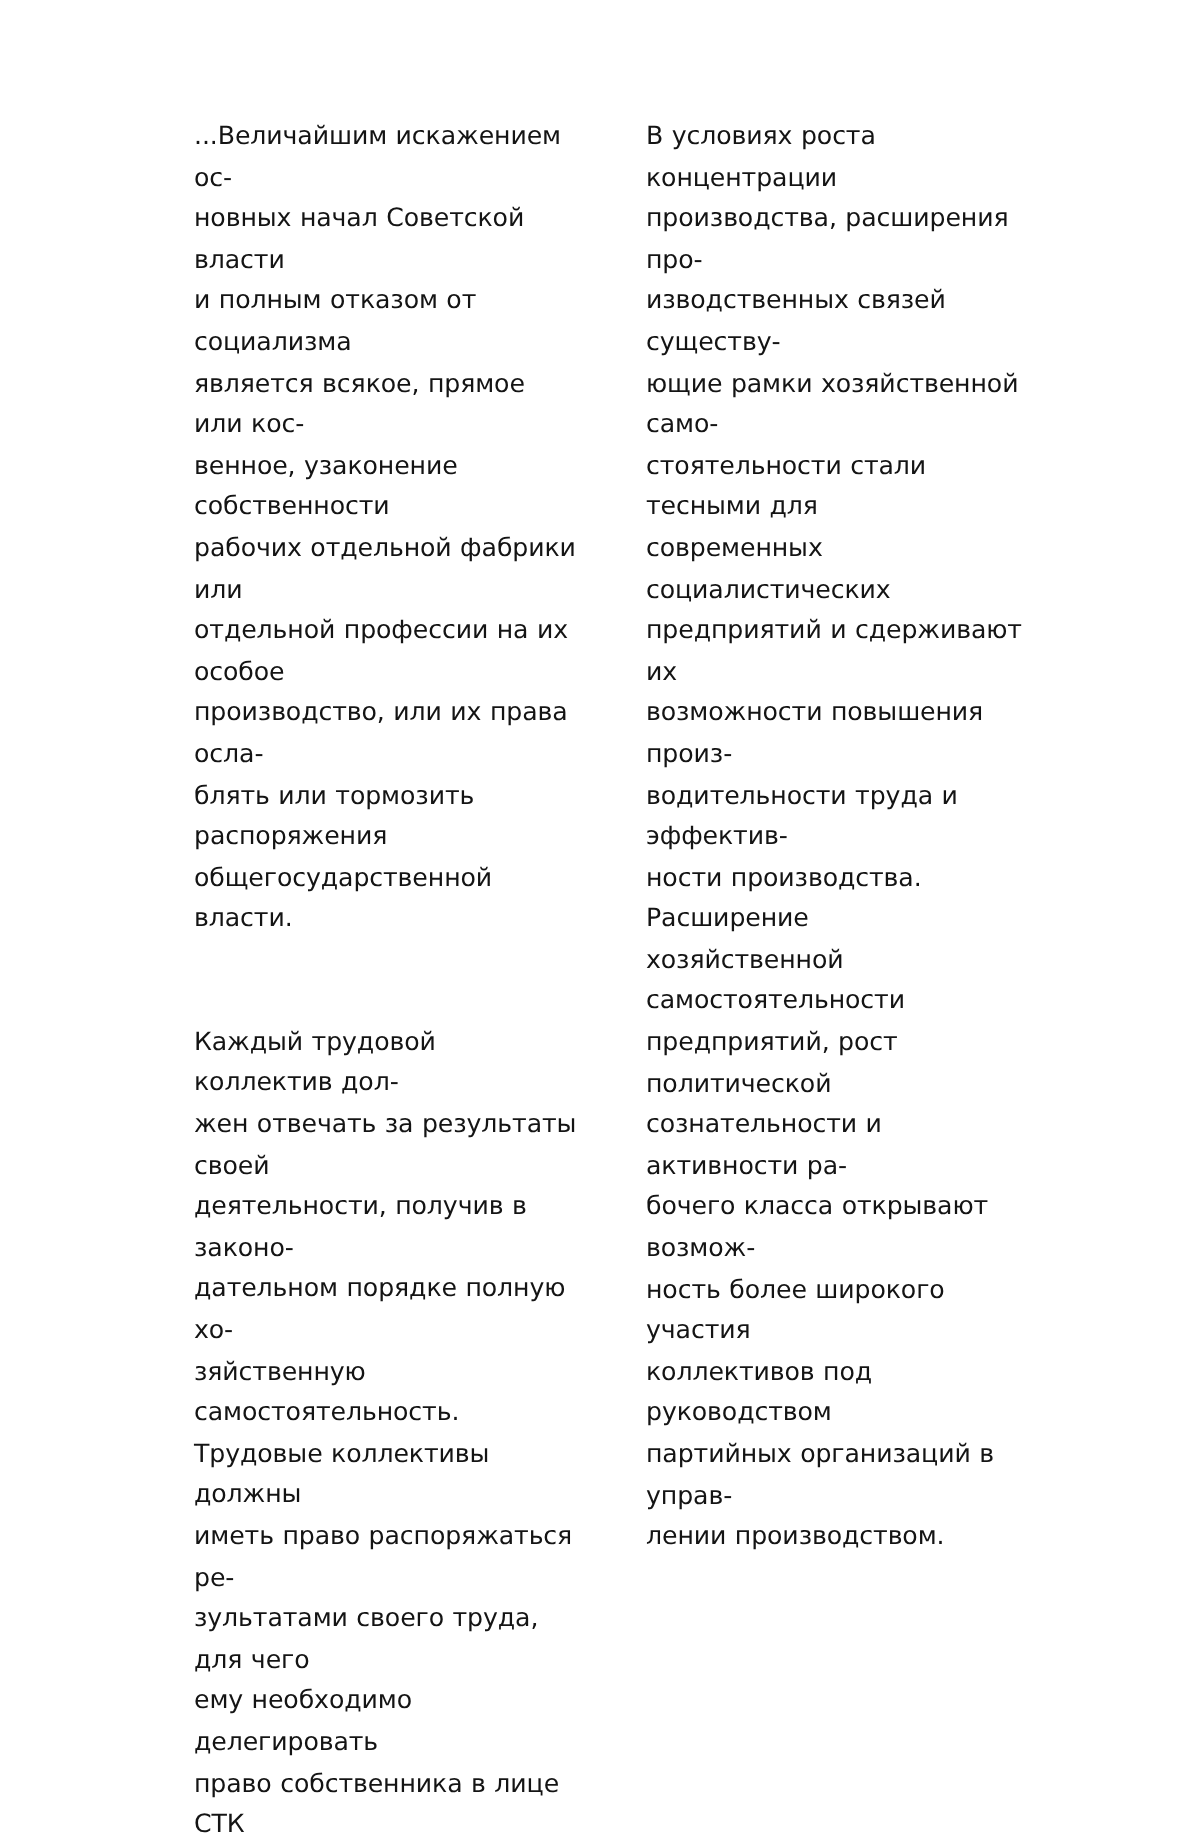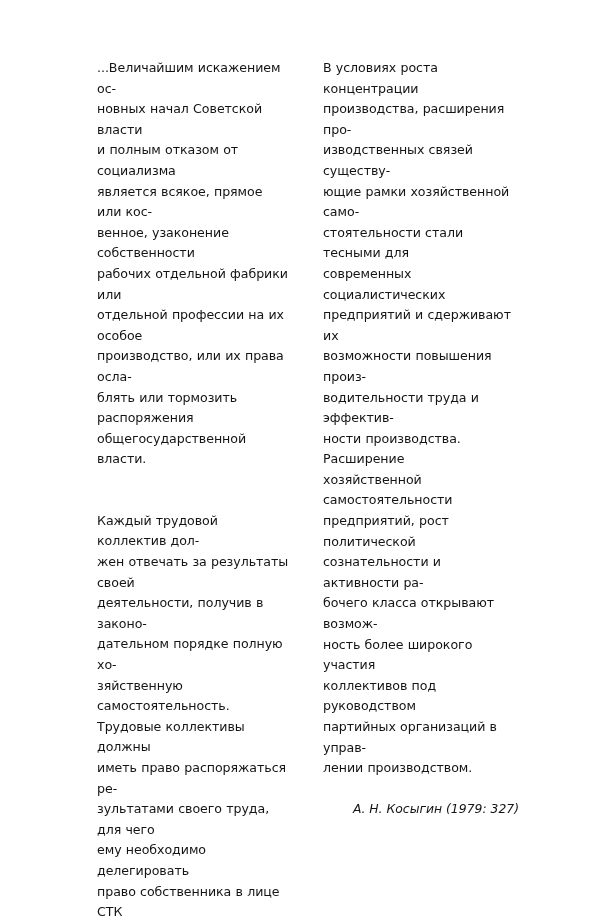--- a/index.html
+++ b/index.html
@@ -119,18 +119,17 @@
 предприятий, рост политической
 сознательности и активности ра-
 бочего класса открывают возмож-
 ность более широкого участия
 коллективов под руководством
 партийных организаций в управ-
 лении производством.</p>
 
       <div class="gap-attrib"></div>
 
-      <p class="attrib linewrap">А. Н. Косыгин (1979: 327)</p>
     </div>
 
   </div>
 
 </div>
 
 </body></html>

